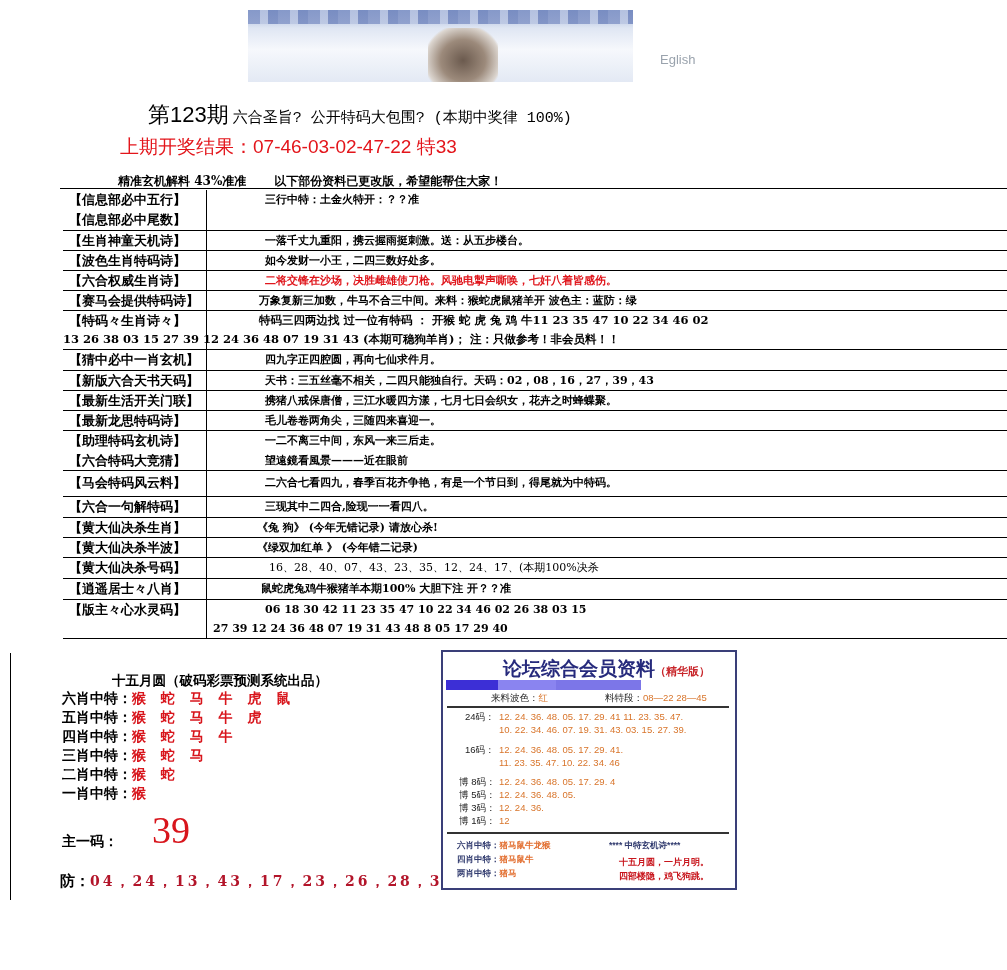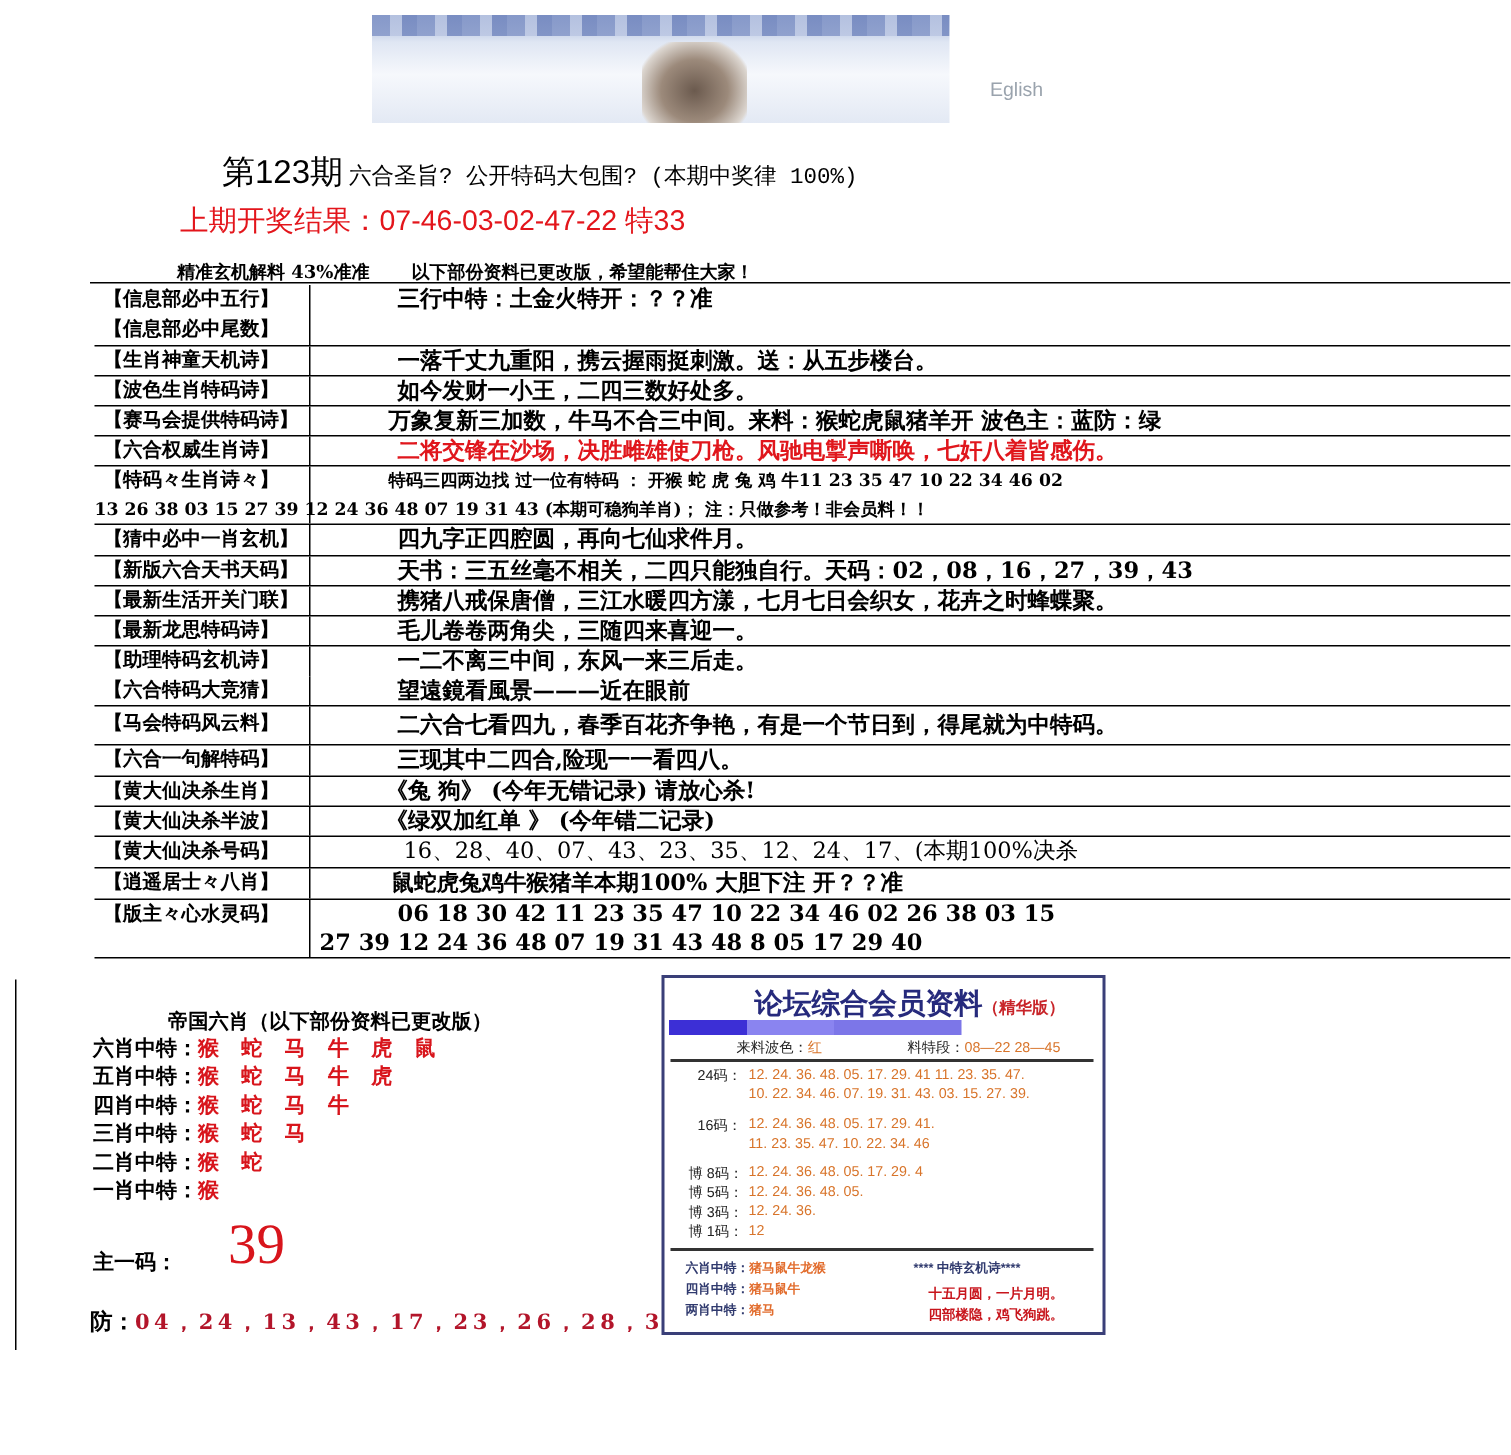--- a/index.html
+++ b/index.html
@@ -26,21 +26,21 @@
   .intro span + span { margin-left:28px; }
 
   .toprule { left:60px; top:188px; width:947px; border-top:1px solid #000; }
 
   
   .tbl { left:63px; top:190px; width:944px; }
   .row { position:relative; border-bottom:1px solid #000; display:flex; }
   .row.nob { border-bottom:none; }
   .lab { width:144px; flex:none; font-size:13px; font-weight:bold; padding-left:6px;
          border-right:1px solid #000; box-sizing:border-box; line-height:19px; }
-  .val { flex:1; font-size:15px; font-weight:bold; line-height:19px; padding-left:58px; white-space:nowrap; }
+  .val { flex:1; font-size:11px; font-weight:bold; line-height:19px; padding-left:58px; white-space:nowrap; }
   .red { color:#e0161c; }
 
   
   .vline { left:10px; top:653px; height:247px; border-left:1px solid #000; }
   .sx-title { left:112px; top:672px; font-size:13.5px; font-weight:bold; }
   .sx-row { left:62px; font-size:14px; font-weight:bold; }
   .sx-row .z { color:#d8151c; letter-spacing:5px; }
   .main-lab { left:62px; top:833px; font-size:14px; font-weight:bold; }
   .main-num { left:152px; top:808px; font-size:38px; color:#d8151c; font-family:"Liberation Serif", serif; }
   .fang { left:60px; top:872px; font-size:15px; font-weight:bold; }
@@ -88,26 +88,26 @@
     </div>
   <div class="row" style="height:19px">
       <div class="lab">【生肖神童天机诗】</div>
       <div class="val">一落千丈九重阳，携云握雨挺刺激。送：从五步楼台。</div>
     </div>
   <div class="row" style="height:19px">
       <div class="lab">【波色生肖特码诗】</div>
       <div class="val">如今发财一小王，二四三数好处多。</div>
     </div>
   <div class="row" style="height:19px">
+      <div class="lab">【六合权威生肖诗】</div>
+      <div class="val red">二将交锋在沙场，决胜雌雄使刀枪。风驰电掣声嘶唤，七奸八着皆感伤。</div>
+    </div>
+  <div class="row" style="height:19px">
       <div class="lab">【赛马会提供特码诗】</div>
       <div class="val" style="padding-left:52px">万象复新三加数，牛马不合三中间。来料：猴蛇虎鼠猪羊开 波色主：蓝防：绿</div>
-    </div>
-  <div class="row" style="height:19px">
-      <div class="lab">【六合权威生肖诗】</div>
-      <div class="val red">二将交锋在沙场，决胜雌雄使刀枪。风驰电掣声嘶唤，七奸八着皆感伤。</div>
     </div>
   <div class="row" style="height:38px">
     <div class="lab">【特码々生肖诗々】</div>
     <div class="val" style="padding-left:52px;font-size:11.5px">
       <div>特码三四两边找  过一位有特码 ： 开猴 蛇 虎 兔 鸡 牛11 23 35 47 10 22 34 46 02</div>
       <div style="margin-left:-196px">13 26 38 03 15 27 39 12 24 36 48 07 19 31 43 (本期可稳狗羊肖)； 注：只做参考！非会员料！！</div>
     </div>
   </div>
   <div class="row" style="height:20px">
       <div class="lab">【猜中必中一肖玄机】</div>
@@ -160,21 +160,21 @@
   <div class="row" style="height:38px">
     <div class="lab">【版主々心水灵码】</div>
     <div class="val" style="padding-left:58px">
       <div>06 18 30 42 11 23 35 47 10 22 34 46 02 26 38 03 15</div>
       <div style="margin-left:-52px">27 39 12 24 36 48 07 19 31 43 48 8 05 17 29 40</div>
     </div>
   </div>
 </div>
 
 <div class="abs vline"></div>
-<div class="abs sx-title">帝国六肖（以下部份资料已更改版）</div>
+<div class="abs sx-title">十五月圆（破码彩票预测系统出品）</div>
 <div class="abs sx-row" style="top:690px"><span>六肖中特：</span><span class="z">猴 蛇 马 牛 虎 鼠</span></div>
 <div class="abs sx-row" style="top:709px"><span>五肖中特：</span><span class="z">猴 蛇 马 牛 虎</span></div>
 <div class="abs sx-row" style="top:728px"><span>四肖中特：</span><span class="z">猴 蛇 马 牛</span></div>
 <div class="abs sx-row" style="top:747px"><span>三肖中特：</span><span class="z">猴 蛇 马</span></div>
 <div class="abs sx-row" style="top:766px"><span>二肖中特：</span><span class="z">猴 蛇</span></div>
 <div class="abs sx-row" style="top:785px"><span>一肖中特：</span><span class="z">猴</span></div>
 
 <div class="abs main-lab">主一码：</div>
 <div class="abs main-num">39</div>
 <div class="abs fang"><span>防：</span><span class="nums">04，24，13，43，17，23，26，28，32</span></div>

